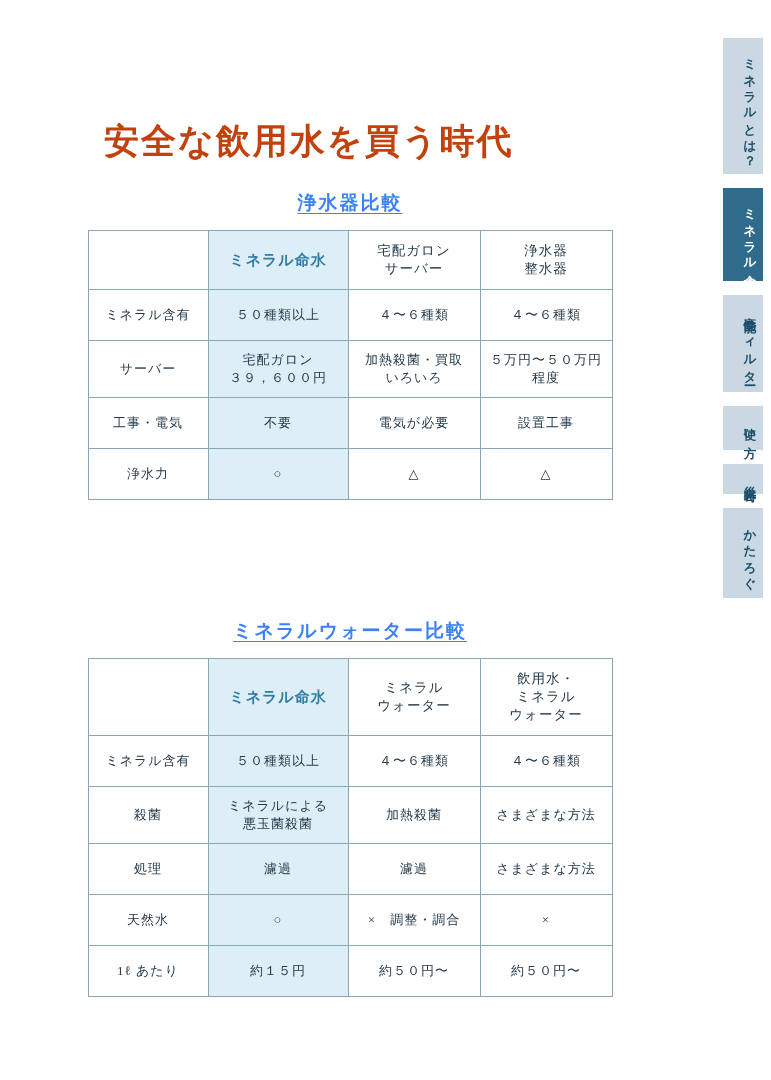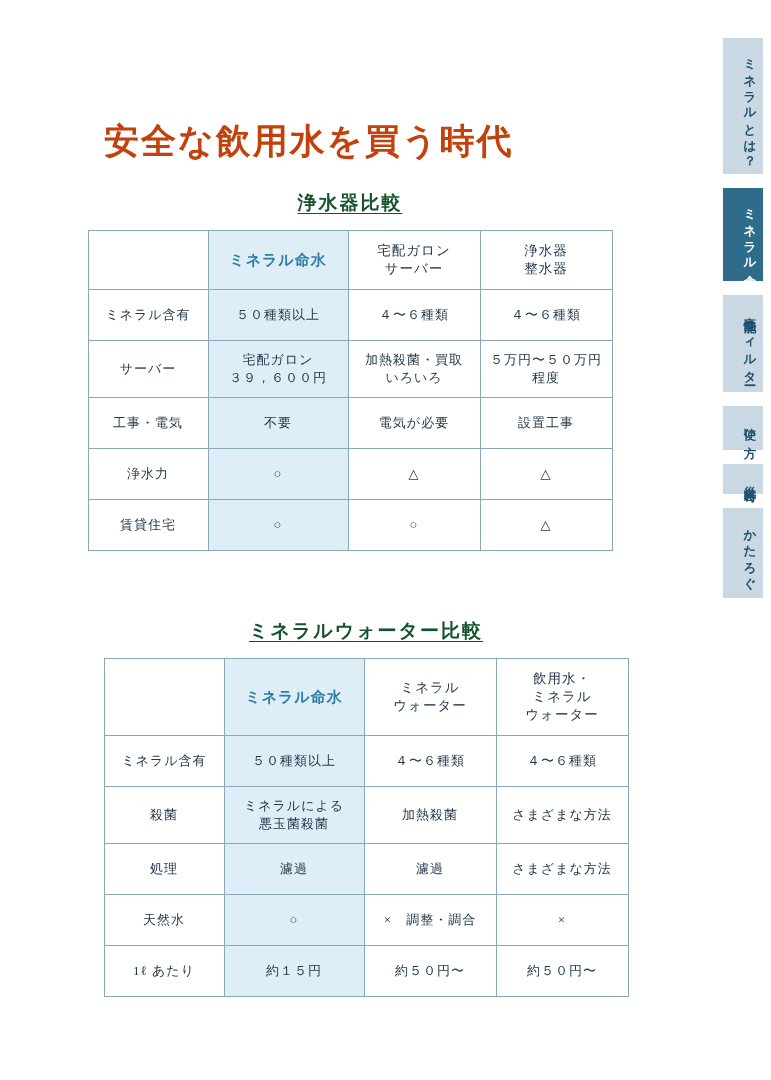--- a/index.html
+++ b/index.html
@@ -70,21 +70,21 @@
     color: #c2410c;
     letter-spacing: 2px;
     white-space: nowrap;
     font-family: "Liberation Serif", "DejaVu Serif", serif;
   }
 
   .section-heading {
     text-align: center;
     font-size: 19px;
     font-weight: 700;
-    color: #14532d;
+    color: #3b82f6;
     letter-spacing: 2px;
     text-decoration: underline;
     text-underline-offset: 4px;
   }
 
   .cmp-table {
     border-collapse: collapse;
     table-layout: fixed;
     font-size: 13px;
     color: #23394a;
@@ -121,21 +121,21 @@
     top: 190px;
     width: 700px;
   }
   #table1-wrap .tbl-holder {
     display: flex;
     justify-content: center;
     margin-top: 14px;
   }
   #table2-wrap {
     position: absolute;
-    left: 16px;
+    left: 0;
     top: 618px;
     width: 700px;
   }
   #table2-wrap .tbl-holder {
     display: flex;
     justify-content: center;
     margin-top: 14px;
   }
   .row-h1 td { height: 46px; }
   .row-h2 td { height: 38px; }
@@ -204,26 +204,20 @@
 
           <tr class="row-h2">
             <td>浄水力</td>
             <td class="hl">○</td>
             <td>△</td>
             <td>△</td>
           </tr>
 
 
 
-          <tr class="row-h2">
-            <td>賃貸住宅</td>
-            <td class="hl">○</td>
-            <td>○</td>
-            <td>△</td>
-          </tr>
         </tbody>
       </table>
     </div>
   </div>
 
   <div id="table2-wrap">
     <div class="section-heading">ミネラルウォーター比較</div>
     <div class="tbl-holder">
       <table class="cmp-table">
         <colgroup>

